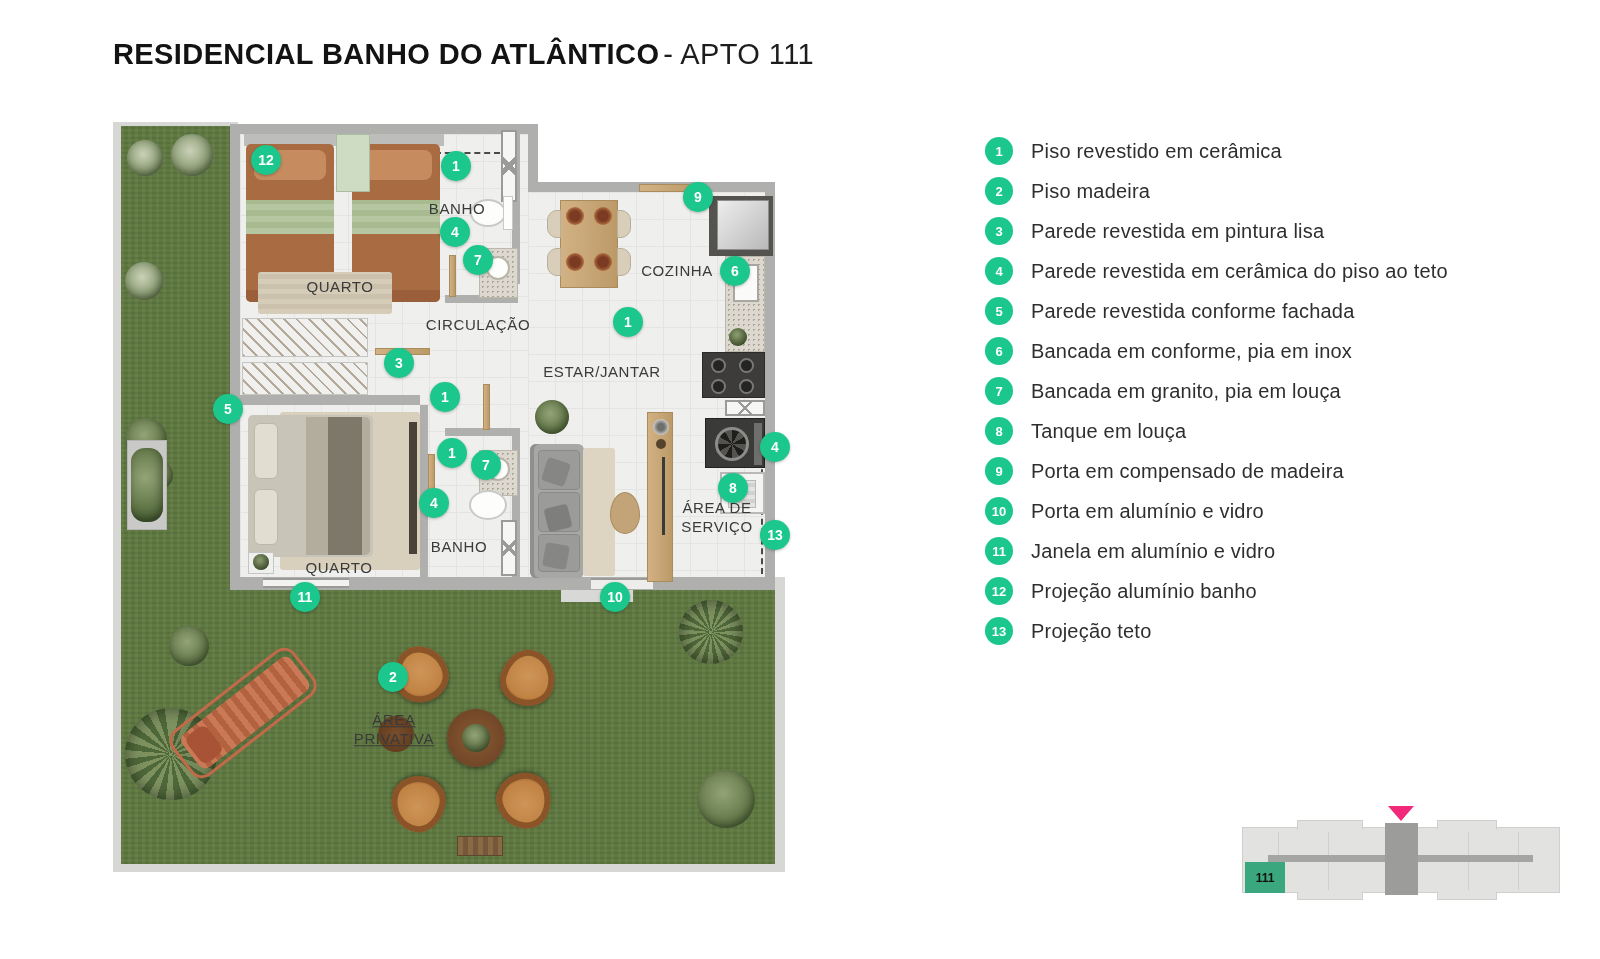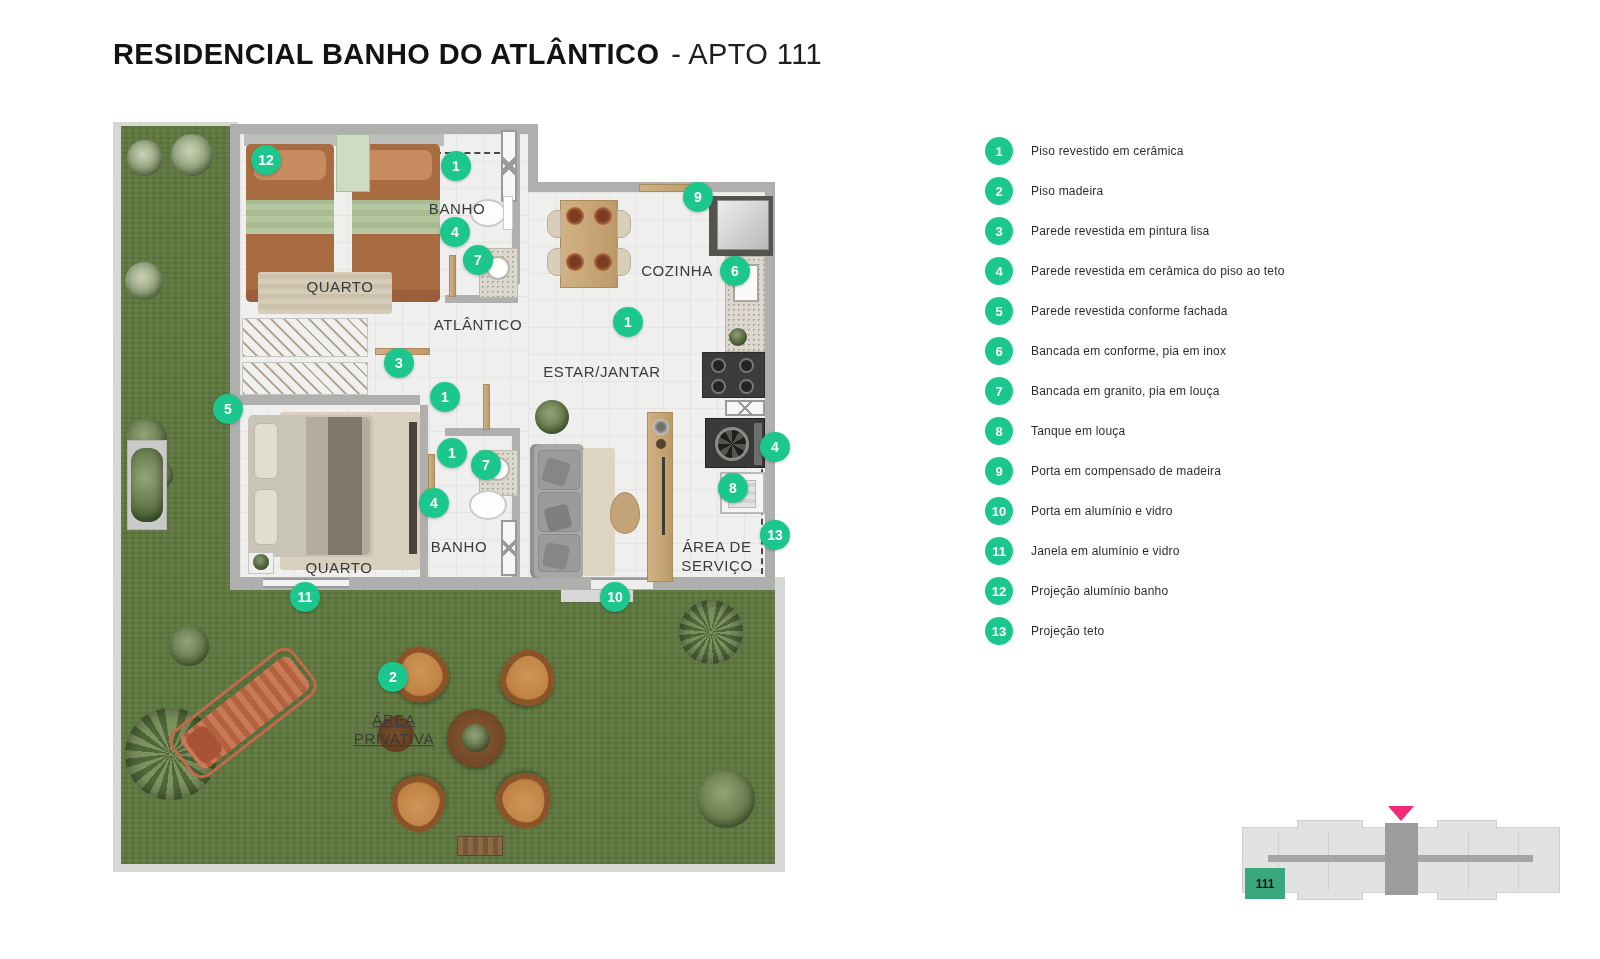--- a/index.html
+++ b/index.html
@@ -13,21 +13,21 @@
     --granite:#DCD8D0;
     --ink:#3A3A3A;
   }
   *{box-sizing:border-box;margin:0;padding:0;}
   body{background:#fff;font-family:"Liberation Sans",sans-serif;width:1600px;height:959px;overflow:hidden;}
   .page{position:relative;width:1600px;height:959px;background:#fff;}
 
   
   .title{position:absolute;left:113px;top:38px;font-size:29px;letter-spacing:.4px;color:#131313;white-space:nowrap;}
   .title .main{font-weight:800;}
-  .title .suffix{font-weight:400;color:#1d1d1d;margin-left:12px;}
+  .title .suffix{font-weight:400;color:#1d1d1d;margin-left:4px;}
 
   
   #plan{position:absolute;left:113px;top:122px;width:672px;height:750px;}
   .abs{position:absolute;}
 
   
   .grass{background-color:#5E7840;
     background-image:
       repeating-linear-gradient(0deg, rgba(0,0,0,.07) 0 2px, transparent 2px 5px),
       repeating-linear-gradient(90deg, rgba(255,255,255,.05) 0 3px, transparent 3px 7px);}
@@ -53,21 +53,21 @@
   .plan-badge{position:absolute;width:30px;height:30px;font-size:14px;z-index:40;box-shadow:0 1px 3px rgba(0,0,0,.25);}
 
   
   .room-label{position:absolute;transform:translate(-50%,-50%);white-space:pre-line;text-align:center;
     color:var(--ink);font-size:15px;font-weight:500;letter-spacing:.6px;z-index:30;line-height:1.25;}
 
   
   #legend{position:absolute;left:985px;top:131px;}
   .legend-row{display:flex;align-items:center;height:40px;}
   .legend-badge{width:28px;height:28px;font-size:13px;flex:0 0 28px;}
-  .legend-label{margin-left:18px;font-size:12px;color:#2E2E2E;letter-spacing:.2px;}
+  .legend-label{margin-left:18px;font-size:20px;color:#2E2E2E;letter-spacing:.2px;}
 
   
   .bush{border-radius:50%;background:radial-gradient(circle at 45% 40%, #CAD1B9, #8FA077 55%, #5E7545 85%);box-shadow:inset -2px -3px 8px rgba(0,0,0,.35);}
   .bush.green{background:radial-gradient(circle at 45% 40%, #93A477, #64794A 60%, #475F33 88%);}
   .palm{border-radius:50%;background:repeating-conic-gradient(#7E9260 0deg 11deg, #4F683A 11deg 22deg);box-shadow:inset 0 0 16px rgba(0,0,0,.5);}
   .gchair{background:radial-gradient(circle at 50% 45%, #CE9558 0%, #C08344 55%, #8A5428 74%, #7A4A22 100%);
     border-radius:46% 54% 52% 48% / 58% 56% 44% 42%;box-shadow:inset 0 0 0 6px #8A5428, 0 2px 4px rgba(0,0,0,.35);}
 
   
   #minimap{position:absolute;left:1218px;top:800px;width:350px;height:100px;}
@@ -250,26 +250,26 @@
       <div class="badge plan-badge" style="left: 358px; top: 328px;">7</div>
       <div class="badge plan-badge" style="left: 306px; top: 366px;">4</div>
       <div class="badge plan-badge" style="left: 647px; top: 310px;">4</div>
       <div class="badge plan-badge" style="left: 605px; top: 351px;">8</div>
       <div class="badge plan-badge" style="left: 647px; top: 398px;">13</div>
       <div class="badge plan-badge" style="left: 177px; top: 460px;">11</div>
       <div class="badge plan-badge" style="left: 487px; top: 460px;">10</div>
       <div class="badge plan-badge" style="left: 265px; top: 540px;">2</div>
       <div class="room-label" style="left: 227px; top: 165px;">QUARTO</div>
       <div class="room-label" style="left: 344px; top: 87px;">BANHO</div>
-      <div class="room-label" style="left: 365px; top: 203px;">ATLÂNTICO</div>
+      <div class="room-label" style="left: 365px; top: 203px;">CIRCULAÇÃO</div>
       <div class="room-label" style="left: 564px; top: 149px;">COZINHA</div>
       <div class="room-label" style="left: 489px; top: 250px;">ESTAR/JANTAR</div>
       <div class="room-label" style="left: 226px; top: 446px;">QUARTO</div>
       <div class="room-label" style="left: 346px; top: 425px;">BANHO</div>
-      <div class="room-label" style="left: 604px; top: 435px;">ÁREA DE
+      <div class="room-label" style="left: 604px; top: 396px;">ÁREA DE
 SERVIÇO</div>
       <div class="room-label" style="left: 281px; top: 608px; text-decoration: underline;">ÁREA
 PRIVATIVA</div>
     </div>
 
   <div id="legend">
       <div class="legend-row">
         <span class="badge legend-badge">1</span>
         <span class="legend-label">Piso revestido em cerâmica</span>
       </div>
@@ -328,19 +328,19 @@
     <div class="abs" style="left:79px;top:20px;width:66px;height:10px;background:#E2E2E1;border:1px solid #CFCFCD;border-bottom:none;"></div>
     <div class="abs" style="left:219px;top:20px;width:60px;height:10px;background:#E2E2E1;border:1px solid #CFCFCD;border-bottom:none;"></div>
     <div class="abs" style="left:79px;top:92px;width:66px;height:8px;background:#E2E2E1;border:1px solid #CFCFCD;border-top:none;"></div>
     <div class="abs" style="left:219px;top:92px;width:60px;height:8px;background:#E2E2E1;border:1px solid #CFCFCD;border-top:none;"></div>
     <div class="abs" style="left:60px;top:32px;width:0;height:58px;border-left:1px solid #CFCFCD;"></div>
     <div class="abs" style="left:110px;top:32px;width:0;height:58px;border-left:1px solid #CFCFCD;"></div>
     <div class="abs" style="left:250px;top:32px;width:0;height:58px;border-left:1px solid #CFCFCD;"></div>
     <div class="abs" style="left:300px;top:32px;width:0;height:58px;border-left:1px solid #CFCFCD;"></div>
     <div class="abs" style="left:50px;top:55px;width:265px;height:7px;background:#A5A5A3;"></div>
     <div class="abs" style="left:167px;top:23px;width:33px;height:72px;background:#9C9C9A;"></div>
-    <div class="abs mm-unit" style="left:27px;top:68px;width:40px;height:31px;text-align:center;">
+    <div class="abs mm-unit" style="left:27px;top:62px;width:40px;height:31px;text-align:center;">
       <span>111</span>
     </div>
     <div class="abs mm-tri" style="left:170px;top:6px;"></div>
   </div>
 
 </div>
 
 </body></html>

